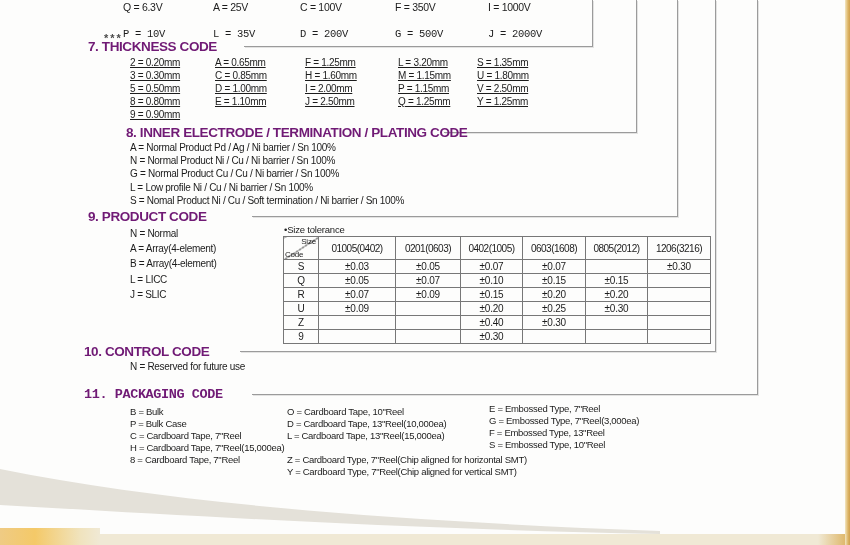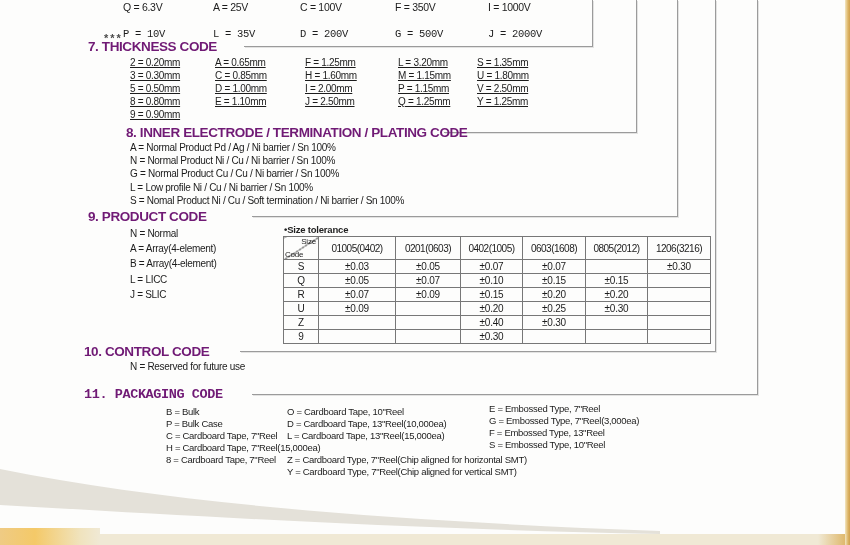--- a/index.html
+++ b/index.html
@@ -13,21 +13,21 @@
   
   .list div{white-space:nowrap;}
   .txt10 div{font-size:10px;letter-spacing:-0.3px;line-height:13.2px;}
   .vrow{position:absolute;display:grid;grid-template-columns:90px 87px 95px 93px auto;font-size:10.5px;letter-spacing:-0.3px;white-space:nowrap;}
   .thick{position:absolute;display:grid;grid-template-columns:85px 90px 93px 79px auto;font-size:10px;letter-spacing:-0.3px;line-height:13px;text-decoration:underline;}
   .prodlist div{font-size:10px;letter-spacing:-0.3px;line-height:15.2px;}
   .pkg div{font-size:9.5px;letter-spacing:-0.3px;line-height:12px;white-space:nowrap;}
   .stars{position:absolute;font-size:11px;font-weight:bold;letter-spacing:2px;color:#4a4a4a;}
   .single{position:absolute;font-size:10px;letter-spacing:-0.3px;white-space:nowrap;}
   
-  .tlabel{position:absolute;font-size:9.5px;letter-spacing:-0.2px;font-weight:bold;color:#222;}
+  .tlabel{position:absolute;font-size:9.5px;letter-spacing:-0.2px;font-weight:normal;color:#222;}
   table.tol{position:absolute;left:283px;top:236px;border-collapse:collapse;table-layout:fixed;width:427px;}
   table.tol th,table.tol td{border:1px solid #777;padding:0;text-align:center;vertical-align:middle;
       font-weight:normal;overflow:hidden;}
   table.tol thead th{height:22px;font-size:10px;letter-spacing:-0.5px;}
   table.tol tbody td{height:13px;font-size:10px;letter-spacing:-0.2px;}
   table.tol .codecell{font-size:10px;}
   table.tol col.c0{width:35px;} table.tol col.c1{width:77px;} table.tol col.c2{width:65px;}
   table.tol col.c3{width:62px;} table.tol col.c4{width:63px;} table.tol col.c5{width:62px;}
   table.tol col.c6{width:63px;}
   th.corner{position:relative;
@@ -197,21 +197,21 @@
         <td></td>
         <td></td>
       </tr>
     </tbody>
 </table>
 
 <div class="h" style="left:84px;top:344px;">10. CONTROL CODE</div>
 <div class="single" style="left:130px;top:361px;">N = Reserved for future use</div>
 
 <div class="h" style="left:84px;top:387px;font-family:Liberation Mono, monospace;">11. PACKAGING CODE</div>
-<div class="abs list pkg" style="left:130px;top:406px;margin-left:36px;">
+<div class="abs list pkg" style="left:130px;top:406px;">
     <div>B = Bulk</div>
     <div>P = Bulk Case</div>
     <div>C = Cardboard Tape, 7"Reel</div>
     <div>H = Cardboard Tape, 7"Reel(15,000ea)</div>
     <div>8 = Cardboard Tape, 7"Reel</div>
   </div>
 <div class="abs list pkg" style="left:287px;top:406px;">
     <div>O = Cardboard Tape, 10"Reel</div>
     <div>D = Cardboard Tape, 13"Reel(10,000ea)</div>
     <div>L = Cardboard Tape, 13"Reel(15,000ea)</div>

